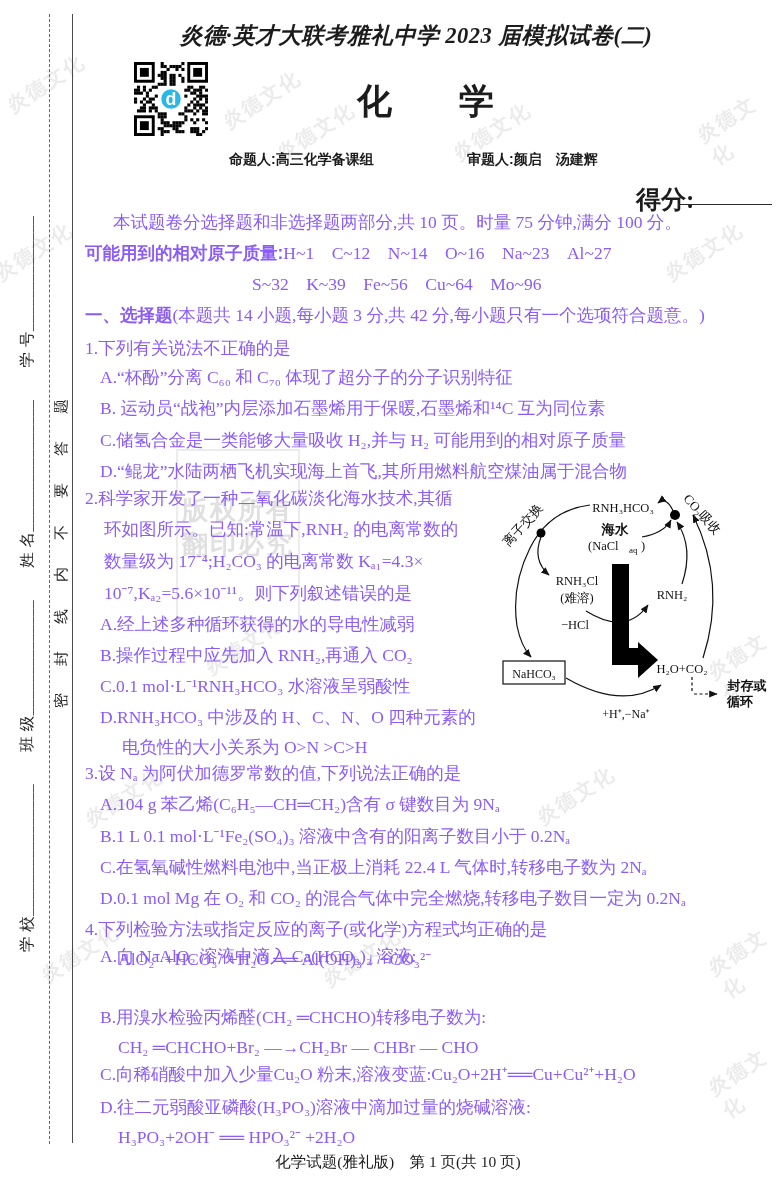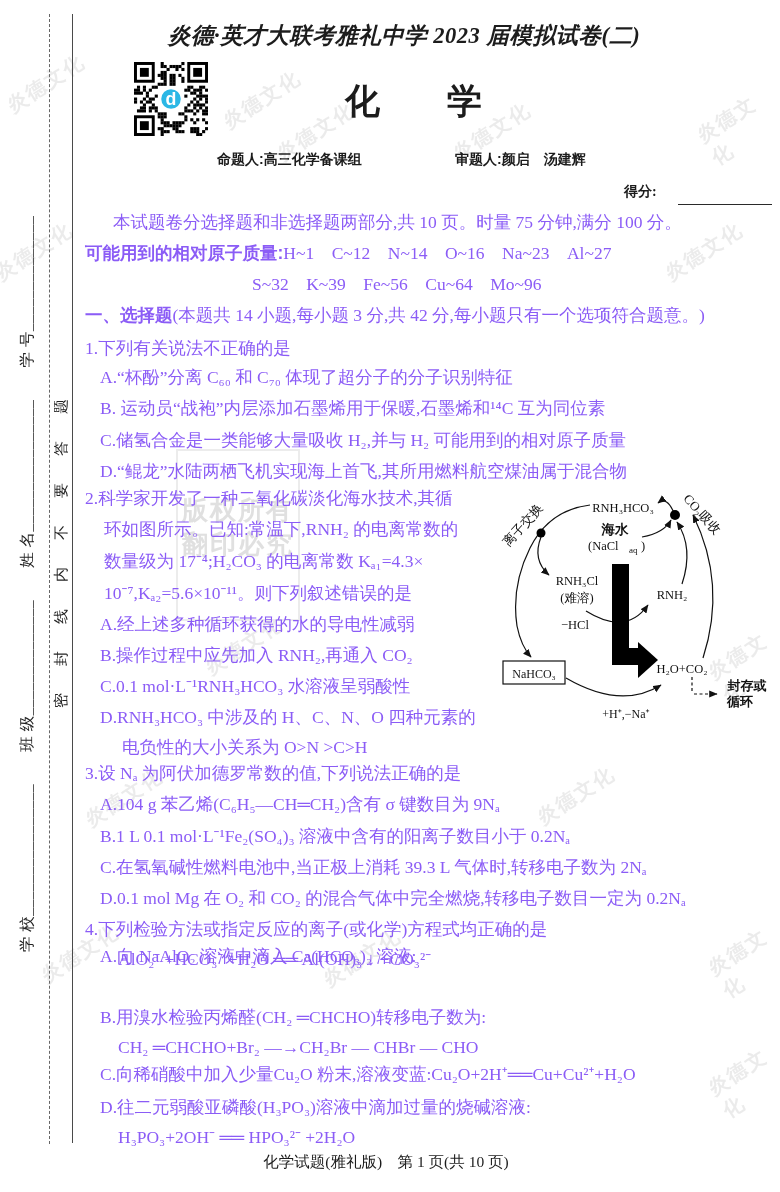--- a/index.html
+++ b/index.html
@@ -1,29 +1,29 @@
 <!DOCTYPE html>
 <html><head>
 <meta charset="utf-8">
 <style>
   html,body{margin:0;padding:0;}
   body{
     width:780px;height:1192px;position:relative;overflow:hidden;
     background:#ffffff;color:#1c1c1c;
     font-family:"Liberation Serif",serif;
   }
-  .abs{position:absolute;white-space:pre;}
+  .abs{position:absolute;white-space:pre;margin-left:12px;}
   .ln{position:absolute;white-space:pre;font-size:17.5px;line-height:23px;color:#8b5cf6;}
   .sans{font-family:"Liberation Sans",sans-serif;}
   .b{font-weight:bold;}
   
   .exam-title{left:168px;top:20px;font-size:22.5px;font-weight:bold;font-style:italic;letter-spacing:.5px;}
   .subj{font-size:35px;font-weight:bold;font-family:"Liberation Sans",sans-serif;}
   .setter{top:151px;font-size:14px;}
-  .score-label{left:624px;top:183px;font-size:14px;font-weight:bold;}
+  .score-label{left:624px;top:183px;font-size:25px;font-weight:bold;}
   .score-line{position:absolute;left:678px;top:186px;width:94px;height:18px;border-bottom:1.5px solid #2a2a2a;}
   
   .edge-dashed{position:absolute;left:49px;top:14px;height:1130px;width:0;border-left:1.2px dashed #666;}
   .edge-solid{position:absolute;left:72px;top:14px;height:1129px;width:0;border-left:1.3px solid #4a4a4a;}
   .rot{position:absolute;transform-origin:0 0;transform:rotate(-90deg);white-space:pre;}
   .fields{left:17px;top:952px;font-size:15.5px;letter-spacing:.5px;color:#222;}
   .sealtxt{left:52px;top:708px;font-size:15px;letter-spacing:6px;color:#222;}
   
   .wm{position:absolute;font-family:"Liberation Sans",sans-serif;font-weight:bold;
       color:#d9d9d9;opacity:.5;transform:rotate(-33deg);font-size:20px;letter-spacing:2px;pointer-events:none;}
@@ -322,21 +322,21 @@
   <text x="48" y="196" text-anchor="middle" font-size="12">NaHCO₃</text>
   <text x="196" y="191" text-anchor="middle" font-size="12.5">H₂O+CO₂</text>
   <text x="140" y="236" text-anchor="middle" font-size="12">+H⁺,−Na⁺</text>
   <text x="261" y="208" text-anchor="middle" font-size="13" font-weight="bold">封存或</text>
   <text x="254" y="224" text-anchor="middle" font-size="13" font-weight="bold">循环</text>
 </svg>
 
 <div class="ln" style="left:85px;top:762px">3.设 Nₐ 为阿伏加德罗常数的值,下列说法正确的是</div>
 <div class="ln" style="left:100px;top:793px">A.104 g 苯乙烯(C₆H₅—CH═CH₂)含有 σ 键数目为 9Nₐ</div>
 <div class="ln" style="left:100px;top:825px">B.1 L 0.1 mol·L⁻¹Fe₂(SO₄)₃ 溶液中含有的阳离子数目小于 0.2Nₐ</div>
-<div class="ln" style="left:100px;top:856px">C.在氢氧碱性燃料电池中,当正极上消耗 39.3 L 气体时,转移电子数为 2Nₐ</div>
+<div class="ln" style="left:100px;top:856px">C.在氢氧碱性燃料电池中,当正极上消耗 22.4 L 气体时,转移电子数为 2Nₐ</div>
 <div class="ln" style="left:100px;top:887px">D.0.1 mol Mg 在 O₂ 和 CO₂ 的混合气体中完全燃烧,转移电子数目一定为 0.2Nₐ</div>
 
 <div class="ln" style="left:85px;top:918px">4.下列检验方法或指定反应的离子(或化学)方程式均正确的是</div>
 <div class="ln" style="left:100px;top:945px">A.向 NaAlO₂ 溶液中滴入 Ca(HCO₃)₂ 溶液:</div>
 <div class="ln" style="left:118px;top:948px">AlO₂⁻ +HCO₃⁻ +H₂O ══ Al(OH)₃ ↓ +CO₃²⁻</div>
 <div class="ln" style="left:100px;top:1006px">B.用溴水检验丙烯醛(CH₂ ═CHCHO)转移电子数为:</div>
 <div class="ln" style="left:118px;top:1036px">CH₂ ═CHCHO+Br₂ —→CH₂Br — CHBr — CHO</div>
 <div class="ln" style="left:100px;top:1063px">C.向稀硝酸中加入少量Cu₂O 粉末,溶液变蓝:Cu₂O+2H⁺══Cu+Cu²⁺+H₂O</div>
 <div class="ln" style="left:100px;top:1096px">D.往二元弱酸亚磷酸(H₃PO₃)溶液中滴加过量的烧碱溶液:</div>
 <div class="ln" style="left:118px;top:1126px">H₃PO₃+2OH⁻ ══ HPO₃²⁻ +2H₂O</div>

